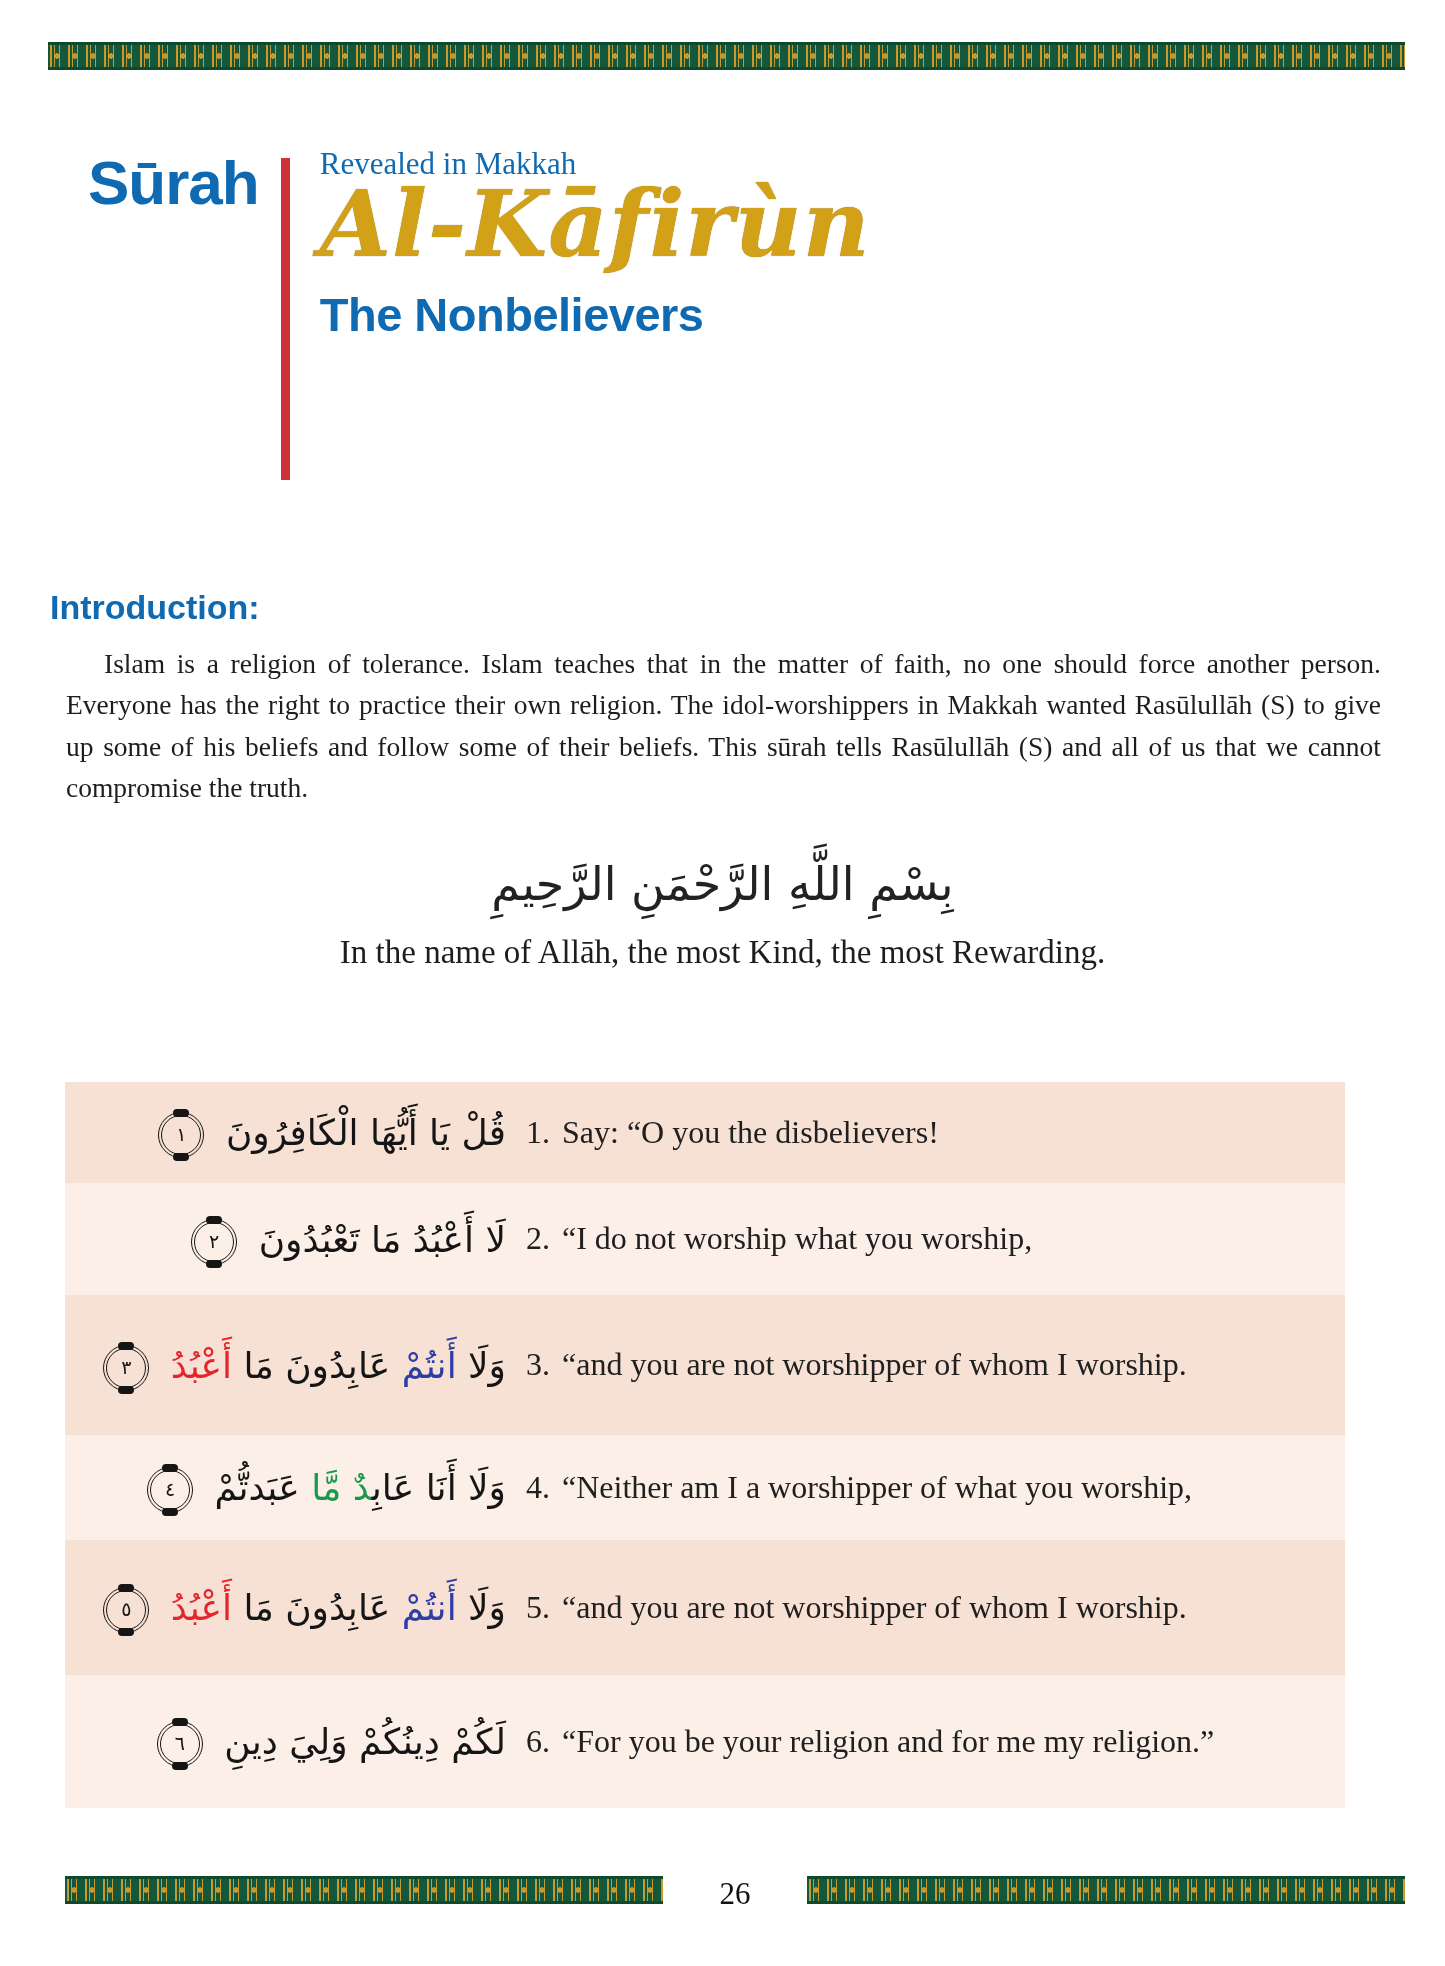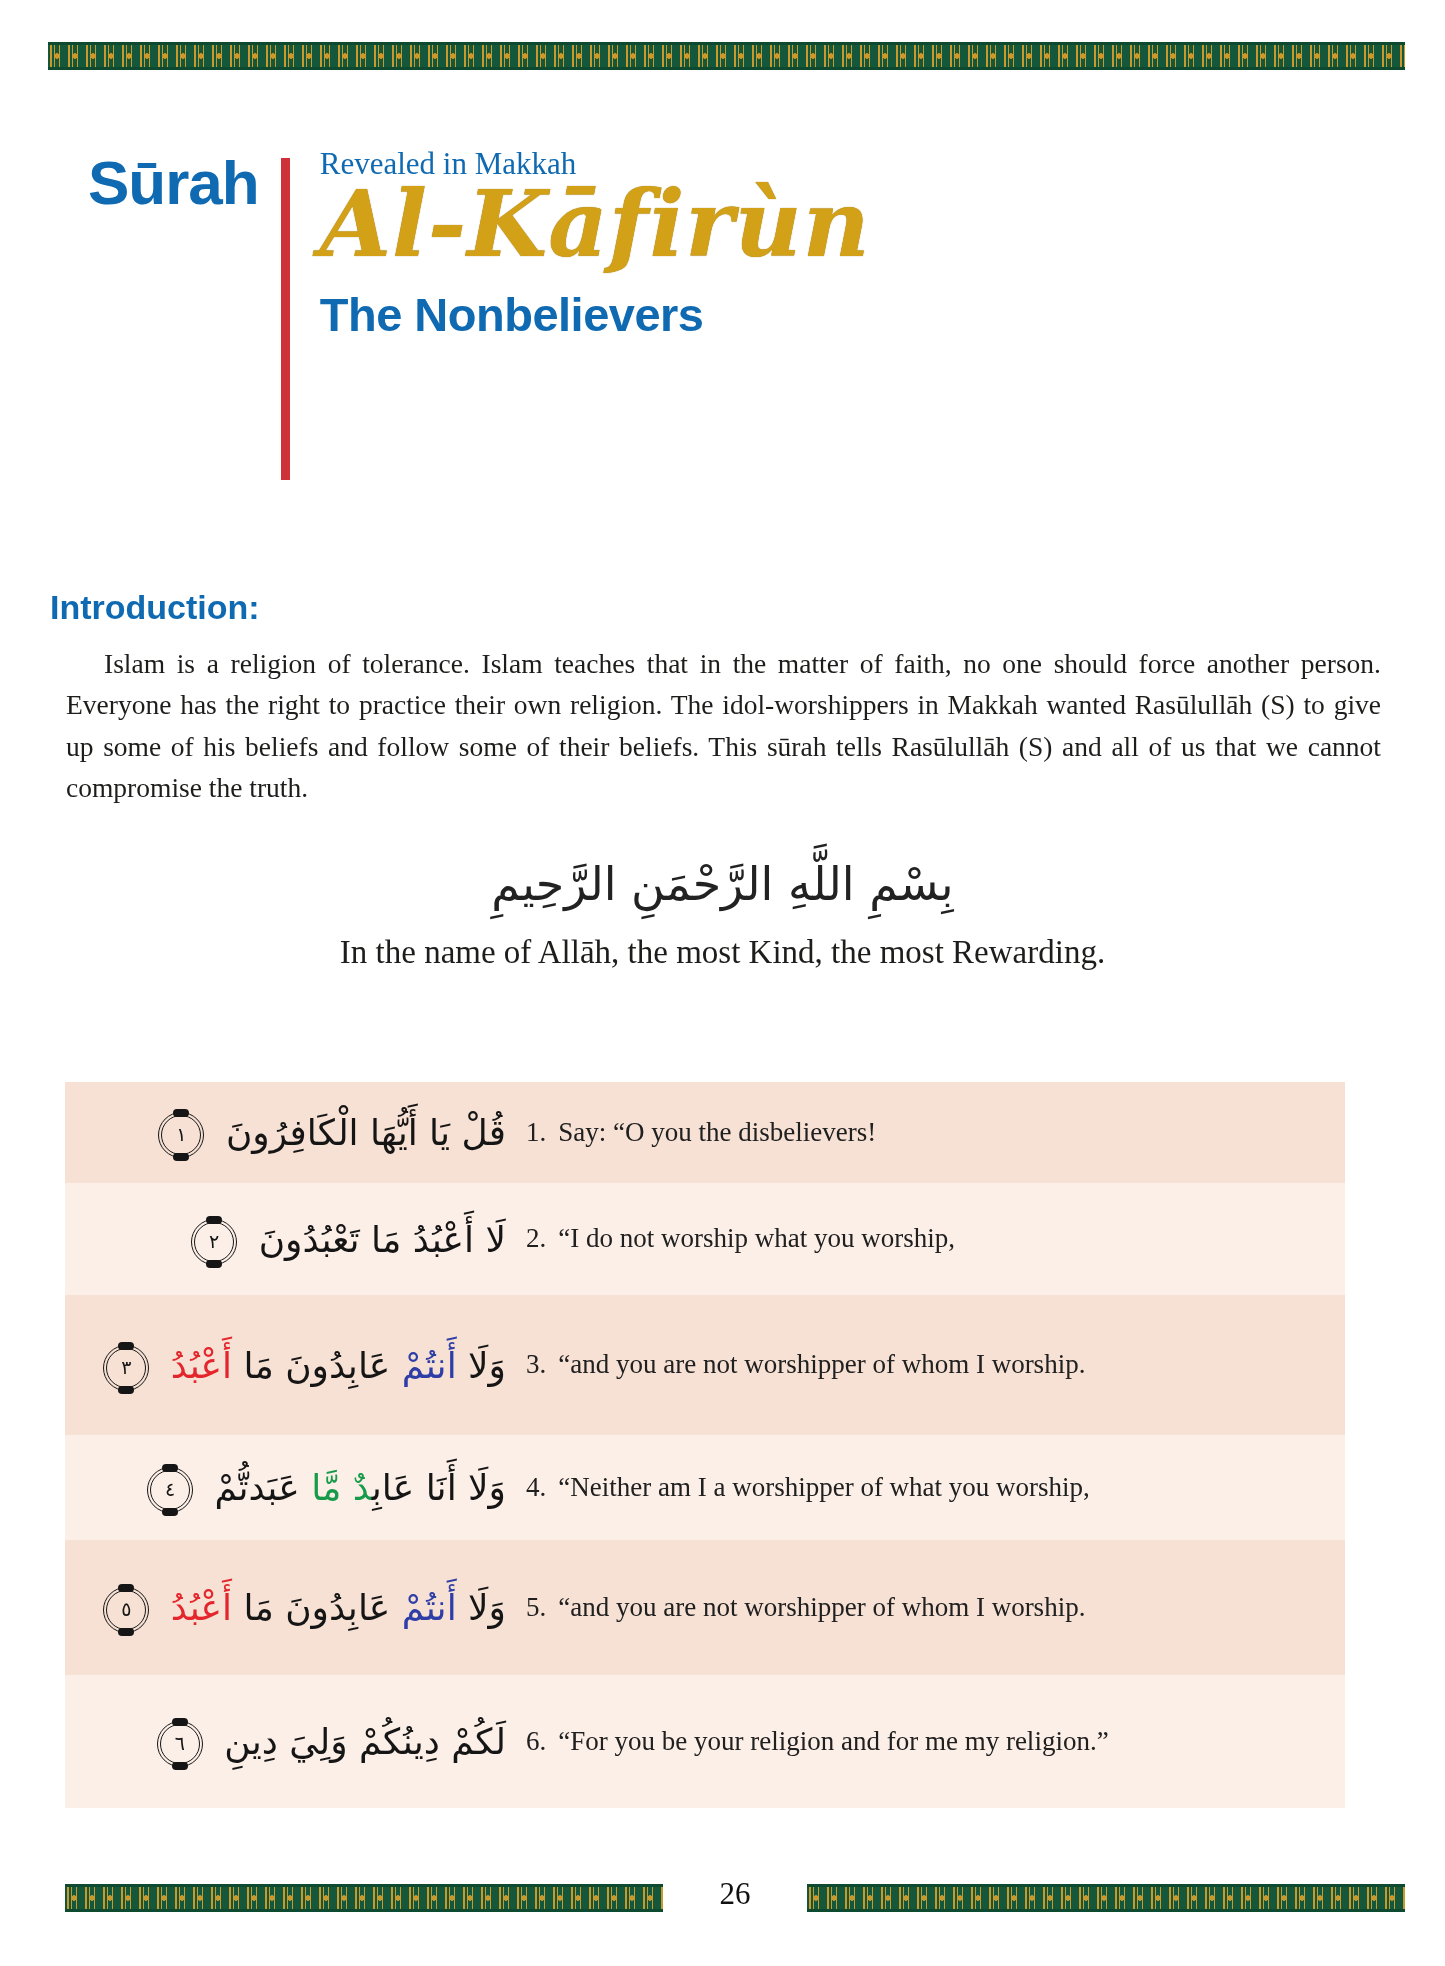--- a/index.html
+++ b/index.html
@@ -140,28 +140,28 @@
     position:relative;background:transparent;
   }
   .ayah-medallion::before,.ayah-medallion::after{
     content:"";position:absolute;left:50%;transform:translateX(-50%);
     width:16px;height:8px;border-radius:4px;background:#151515;
   }
   .ayah-medallion::before{top:-7px;}
   .ayah-medallion::after{bottom:-7px;}
   .verse-english{
     flex:1;padding-left:16px;
-    font-size:27px;line-height:1.3;color:#202020;
+    font-size:32px;line-height:1.3;color:#202020;
   }
   .verse-number{display:inline-block;margin-right:12px;}
 
   
   .page-footer{
     position:absolute;top:1876px;left:65px;right:40px;
-    display:flex;align-items:flex-end;gap:24px;
+    display:flex;align-items:flex-start;gap:24px;
   }
   .page-footer .ornament-band{flex:1;}
   .page-number{
     flex:0 0 96px;text-align:center;
     font-size:31px;color:#111;
     font-family:"Liberation Serif", serif;
   }
 </style>
 </head>
 <body>

